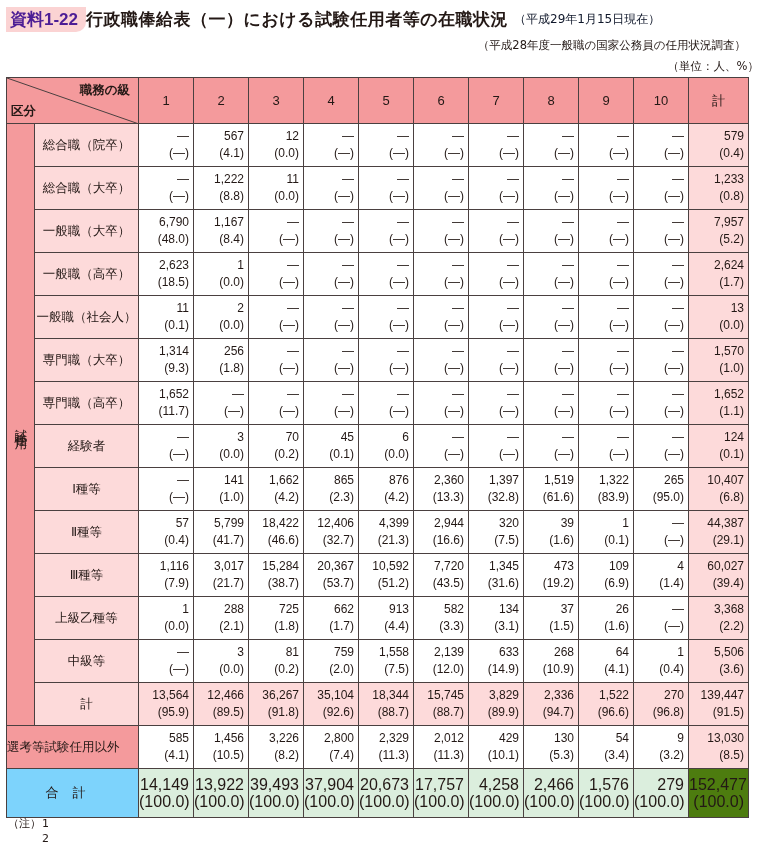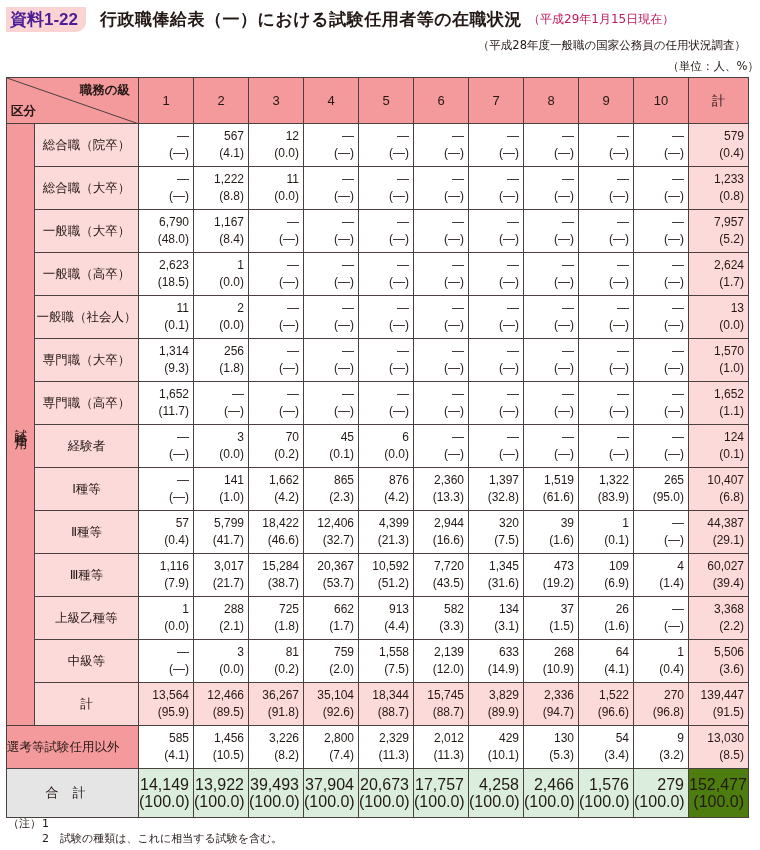--- a/index.html
+++ b/index.html
@@ -7,22 +7,22 @@
     width:760px; height:850px; position:relative; overflow:hidden;
     font-family:"DejaVu Sans", "Liberation Sans", sans-serif;
     color:#231815;
   }
   .title-bar { position:absolute; left:6px; top:6px; height:26px; display:flex; align-items:center; }
   .doc-badge {
     background:#fbd3d3; color:#4c1d95; font-size:17px; font-weight:bold;
     padding:1px 8px 1px 4px; border-radius:0 0 10px 0; letter-spacing:0px;
     font-family:"Liberation Sans", sans-serif;
   }
-  .doc-title { font-size:17px; font-weight:bold; margin-left:14px; color:#231815; letter-spacing:0.5px; }
-  .doc-date { font-size:12px; margin-left:6px; color:#be185d; }
+  .doc-title { font-size:17px; font-weight:bold; color:#231815; letter-spacing:0.5px; }
+  .doc-date { font-size:12px; margin-left:6px; color:#0f172a; }
   .source { position:absolute; right:14px; top:38px; font-size:11.5px; text-align:right; }
   .unit { position:absolute; right:1px; top:59px; font-size:11.5px; }
 
   table.main {
     position:absolute; left:6px; top:77px; border-collapse:collapse;
     table-layout:fixed; width:742px;
     font-family:"Liberation Sans", "DejaVu Sans", sans-serif;
   }
   table.main td, table.main th {
     border:1px solid #4a4040; padding:0; font-weight:normal;
@@ -39,21 +39,21 @@
   }
   .row-label { background:#fddada; text-align:center; font-size:12.5px; font-weight:bold; height:42px; }
   .row-label-wide { background:#f49a9c; text-align:left; font-size:12.5px; font-weight:bold; height:42px; }
   .cell { background:#ffffff; text-align:right; font-size:12px; padding-right:4px !important; line-height:17px; vertical-align:middle; }
   .cell .v { display:block; }
   .cell .p { display:block; }
   .total-col { background:#fddada; font-weight:bold; }
   .subtotal-row .cell { background:#fddada; }
   .subtotal-row .cell.total-col { background:#fddada; }
   .subtotal-row .cell .v, .subtotal-row .cell .p { font-weight:normal; }
-  .grand-label { background:#e5e5e5; text-align:center; font-size:13px; font-weight:bold; height:48px; letter-spacing:14px; }
+  .grand-label { background:#7dd3fc; text-align:center; font-size:13px; font-weight:bold; height:48px; letter-spacing:14px; }
   .grand-row .cell { background:#dbeedd; font-weight:normal; font-size:16px; }
   .grand-row .cell.total-col { background:#4d7c0f; font-weight:normal; }
 
   .notes { position:absolute; left:8px; top:816px; font-size:11px; line-height:15px; color:#231815; }
   .note-line { display:flex; }
   .note-prefix { width:34px; display:inline-block; }
   .note-num { width:18px; display:inline-block; }
 </style>
 </head>
 <body>
@@ -862,15 +862,14 @@
 </table>
 
 <div class="notes">
   <div class="note-line">
     <span class="note-prefix">（注）</span>
     <span class="note-num">1</span>
   </div>
   <div class="note-line">
     <span class="note-prefix"></span>
     <span class="note-num">2</span>
-    <span>試験の種類は、これに相当する試験を含む。</span>
   </div>
 </div>
 
 </body></html>

